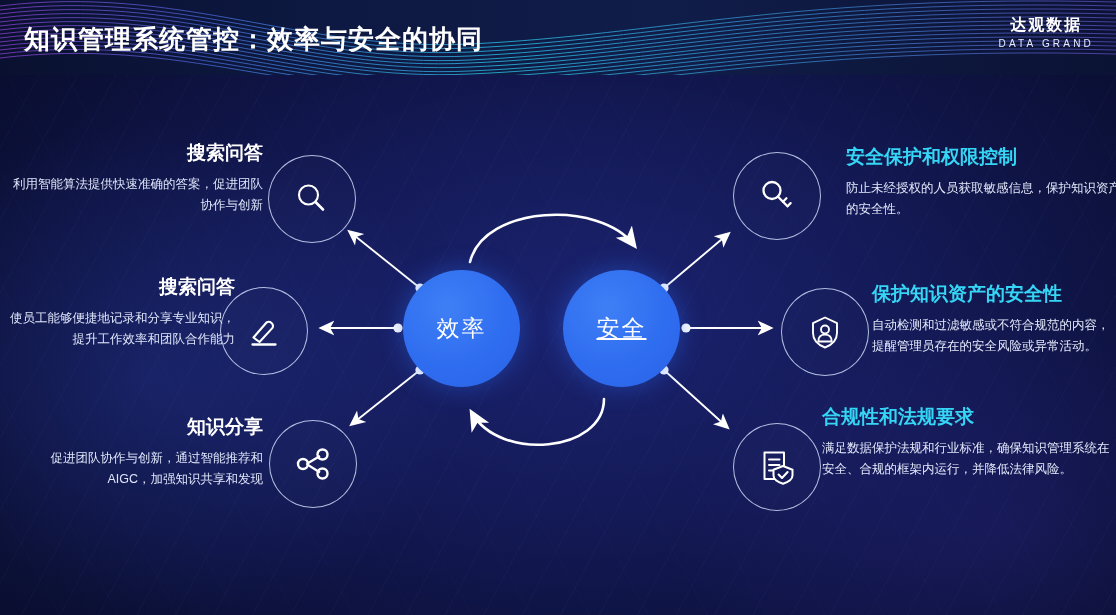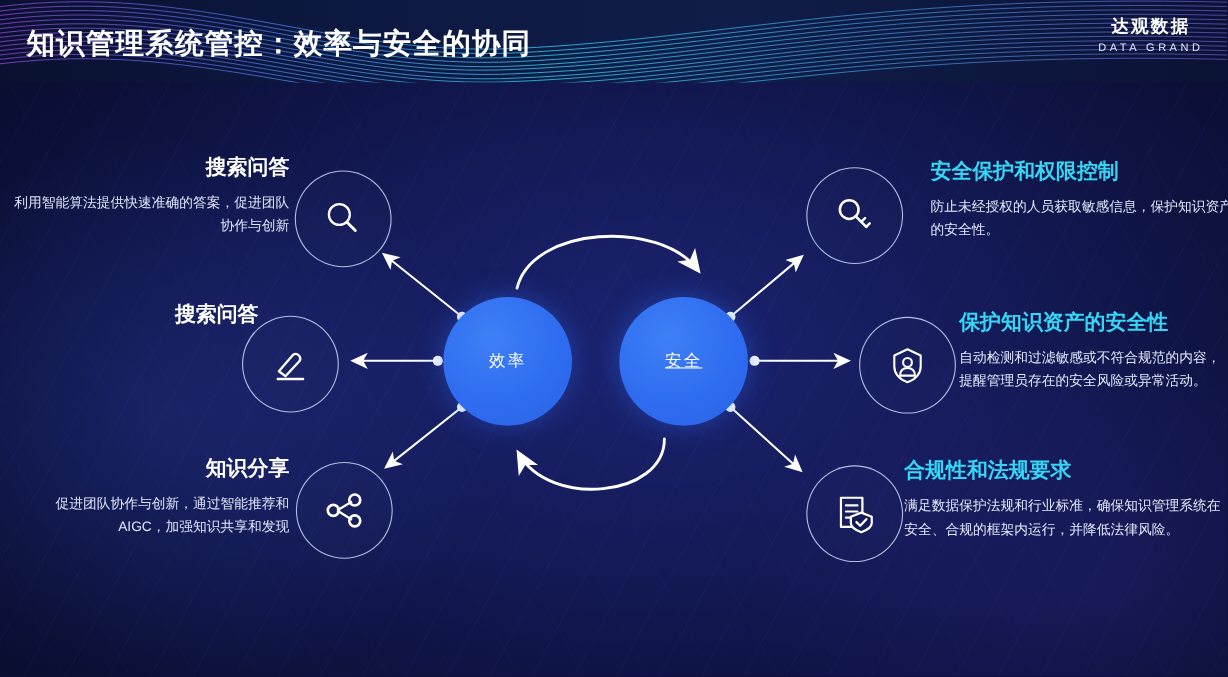--- a/index.html
+++ b/index.html
@@ -49,21 +49,21 @@
   #logoBlock{position:absolute;right:22px;top:16px;text-align:center;}
   #logoCn{font-size:16px;font-weight:bold;color:#ffffff;letter-spacing:2px;line-height:1.1;}
   #logoEn{font-size:10px;color:#e8ecff;letter-spacing:3.2px;margin-top:4px;}
 
   
   .corecircle{
     position:absolute;border-radius:50%;
     background:radial-gradient(circle at 38% 32%, #3f7ff5 0%, #2f6df0 55%, #2a62e4 100%);
     box-shadow:0 0 26px rgba(45,105,240,0.45);
     display:flex;align-items:center;justify-content:center;
-    color:#fff;font-size:15px;font-weight:500;letter-spacing:2px;
+    color:#fff;font-size:23px;font-weight:500;letter-spacing:2px;
   }
   #circleEfficiency{left:403px;top:270px;width:117px;height:117px;}
   #circleSecurity{left:563px;top:270px;width:117px;height:117px;text-decoration:underline;}
 
   
   .iconcircle{
     position:absolute;width:86px;height:86px;border-radius:50%;
     border:1.4px solid rgba(214,226,255,0.82);
     display:flex;align-items:center;justify-content:center;
     background:rgba(255,255,255,0.012);
@@ -82,21 +82,21 @@
   .left .btitle{color:#ffffff;text-align:right;}
   .left .bdesc{color:#dfe6fb;text-align:right;}
   .right .btitle{color:#35d6f5;text-align:left;}
   .right .bdesc{color:#e3e9fb;text-align:left;}
 
   #blockSearch{left:8px;top:142px;width:255px;}
   #blockCreate{left:0px;top:276px;width:235px;}
   #blockShareTxt{left:8px;top:416px;width:255px;}
   #blockProtect{left:826px;top:146px;width:285px;margin-left:20px;}
   #blockAudit{left:872px;top:283px;width:240px;}
-  #blockCompliance{left:822px;top:418px;width:290px;}
+  #blockCompliance{left:822px;top:406px;width:290px;}
 
   #connectors{position:absolute;left:0;top:0;width:1116px;height:615px;pointer-events:none;}
 </style>
 </head>
 <body>
 
 <div id="slide">
 
   <div id="bodyTexture"></div>
   <div id="glowLeft"></div>
@@ -229,20 +229,21 @@
     </svg>
   </div>
 
   <div class="block left" id="blockSearch">
     <div class="btitle">搜索问答</div>
     <div class="bdesc">利用智能算法提供快速准确的答案，促进团队协作与创新</div>
   </div>
 
   <div class="block left" id="blockCreate">
     <div class="btitle">搜索问答</div>
+    <div class="bdesc">使员工能够便捷地记录和分享专业知识，提升工作效率和团队合作能力</div>
   </div>
 
   <div class="block left" id="blockShareTxt">
     <div class="btitle">知识分享</div>
     <div class="bdesc">促进团队协作与创新，通过智能推荐和AIGC，加强知识共享和发现</div>
   </div>
 
   <div class="block right" id="blockProtect">
     <div class="btitle">安全保护和权限控制</div>
     <div class="bdesc">防止未经授权的人员获取敏感信息，保护知识资产的安全性。</div>

